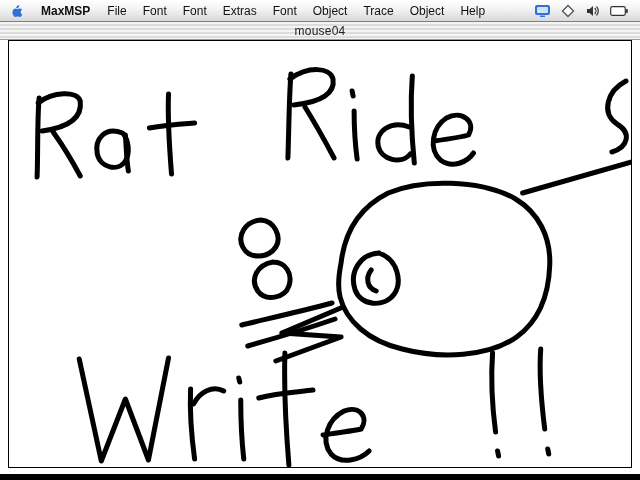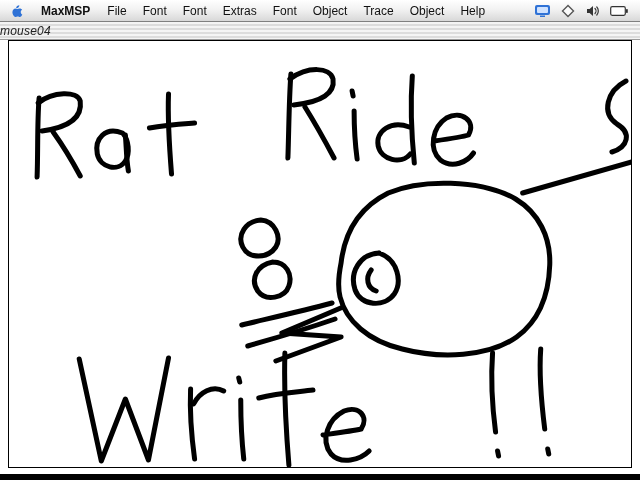--- a/index.html
+++ b/index.html
@@ -33,21 +33,21 @@
   
   .window {
     position: absolute; top: 22px; left: 0; right: 0; bottom: 6px;
     background: #fff;
   }
   .titlebar {
     position: absolute; top: 0; left: 0; right: 0; height: 18px;
     background: repeating-linear-gradient(180deg,
       #f4f4f4 0px, #f4f4f4 2px, #dcdcdc 2px, #dcdcdc 4px);
     border-bottom: 1px solid #9a9a9a;
-    display: flex; align-items: center;  font-style: italic;
+    display: flex; align-items: center; justify-content: center;
   }
   .titlebar .title { font-size: 12px; color: #222; letter-spacing: 0.2px; }
 
   .canvas-area {
     position: absolute; top: 18px; left: 0; right: 0; bottom: 0;
     background: #fff;
   }
   .canvas-frame {
     position: absolute; top: 0; left: 8px; right: 8px; bottom: 6px;
     border: 1px solid #000;

